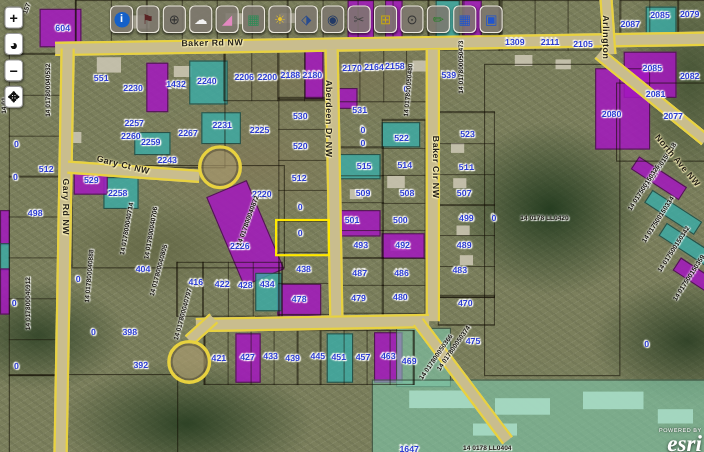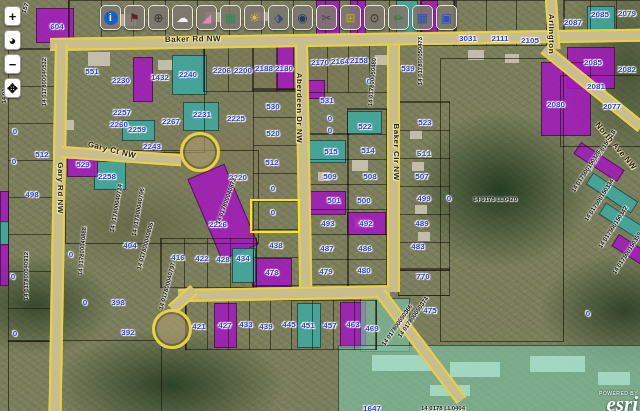--- a/index.html
+++ b/index.html
@@ -151,21 +151,21 @@
       <div class="road v" style="left: 545px; top: 0px; width: 8px; height: 50px; transform-origin: left top; transform: rotate(-4deg);"></div>
       <div class="road h" style="left: 548px; top: 44px; width: 125px; height: 8px; transform-origin: left top; transform: rotate(39deg);"></div>
       <div class="road h" style="left: 385px; top: 289px; width: 135px; height: 8px; transform-origin: left top; transform: rotate(53deg);"></div>
       <div class="road h" style="left: 168px; top: 305px; width: 30px; height: 8px; transform-origin: left top; transform: rotate(-42deg);"></div>
       <div class="bulb" style="left: 180px; top: 132px; width: 34px; height: 34px;"></div>
       <div class="bulb" style="left: 152px; top: 309px; width: 34px; height: 34px;"></div>
       <div class="sel" style="left: 250px; top: 199px; width: 46px; height: 30px;"></div>
     </div>
   <div class="lyr" id="layer-labels">
       <div class="lot" style="left: 57px; top: 26px;">604</div>
-      <div class="lot" style="left: 468px; top: 38px;">3031</div>
+      <div class="lot" style="left: 468px; top: 38px;">1309</div>
       <div class="lot" style="left: 500px; top: 38px;">2111</div>
       <div class="lot" style="left: 530px; top: 40px;">2105</div>
       <div class="lot" style="left: 573px; top: 22px;">2087</div>
       <div class="lot" style="left: 600px; top: 14px;">2085</div>
       <div class="lot" style="left: 627px; top: 13px;">2079</div>
       <div class="lot" style="left: 92px; top: 71px;">551</div>
       <div class="lot" style="left: 121px; top: 80px;">2230</div>
       <div class="lot" style="left: 160px; top: 77px;">1432</div>
       <div class="lot" style="left: 188px; top: 74px;">2240</div>
       <div class="lot" style="left: 222px; top: 70px;">2206</div>
@@ -190,38 +190,38 @@
       <div class="lot" style="left: 218px; top: 224px;">2226</div>
       <div class="lot" style="left: 273px; top: 106px;">530</div>
       <div class="lot" style="left: 273px; top: 133px;">520</div>
       <div class="lot" style="left: 272px; top: 162px;">512</div>
       <div class="lot" style="left: 273px; top: 188px;">0</div>
       <div class="lot" style="left: 273px; top: 212px;">0</div>
       <div class="lot" style="left: 276px; top: 245px;">438</div>
       <div class="lot" style="left: 272px; top: 272px;">478</div>
       <div class="lot" style="left: 331px; top: 151px;">515</div>
       <div class="lot" style="left: 330px; top: 176px;">509</div>
-      <div class="lot" style="left: 334px; top: 200px;">501</div>
+      <div class="lot" style="left: 320px; top: 200px;">501</div>
       <div class="lot" style="left: 328px; top: 223px;">493</div>
       <div class="lot" style="left: 327px; top: 248px;">487</div>
       <div class="lot" style="left: 326px; top: 271px;">479</div>
       <div class="lot" style="left: 365px; top: 126px;">522</div>
       <div class="lot" style="left: 368px; top: 150px;">514</div>
       <div class="lot" style="left: 370px; top: 176px;">508</div>
       <div class="lot" style="left: 364px; top: 200px;">500</div>
       <div class="lot" style="left: 366px; top: 223px;">492</div>
       <div class="lot" style="left: 365px; top: 248px;">486</div>
       <div class="lot" style="left: 364px; top: 270px;">480</div>
       <div class="lot" style="left: 425px; top: 122px;">523</div>
       <div class="lot" style="left: 424px; top: 153px; font-family: Liberation Mono, monospace;">511</div>
       <div class="lot" style="left: 422px; top: 176px;">507</div>
       <div class="lot" style="left: 424px; top: 198px;">499</div>
       <div class="lot" style="left: 422px; top: 223px;">489</div>
       <div class="lot" style="left: 418px; top: 246px;">483</div>
-      <div class="lot" style="left: 423px; top: 276px;">770</div>
+      <div class="lot" style="left: 423px; top: 276px;">470</div>
       <div class="lot" style="left: 430px; top: 310px;">475</div>
       <div class="lot" style="left: 449px; top: 198px;">0</div>
       <div class="lot" style="left: 369px; top: 81px;">0</div>
       <div class="lot" style="left: 588px; top: 313px;">0</div>
       <div class="lot" style="left: 42px; top: 154px;">512</div>
       <div class="lot" style="left: 32px; top: 194px;">498</div>
       <div class="lot" style="left: 15px; top: 131px;">0</div>
       <div class="lot" style="left: 14px; top: 161px;">0</div>
       <div class="lot" style="left: 13px; top: 276px;">0</div>
       <div class="lot" style="left: 15px; top: 333px;">0</div>

